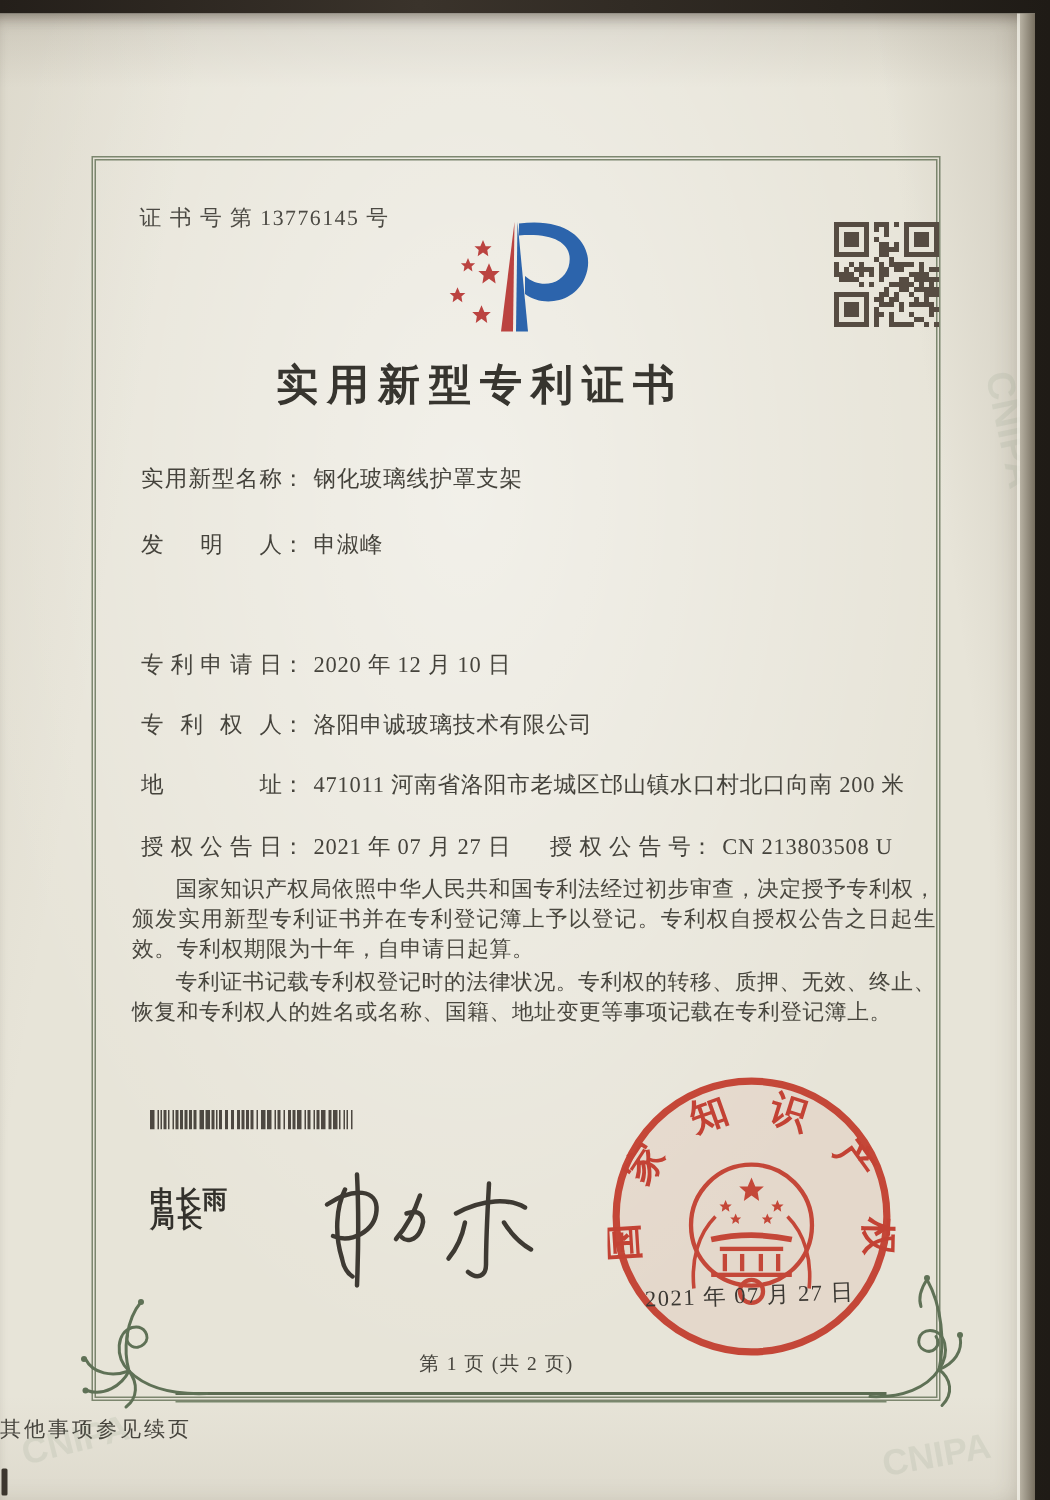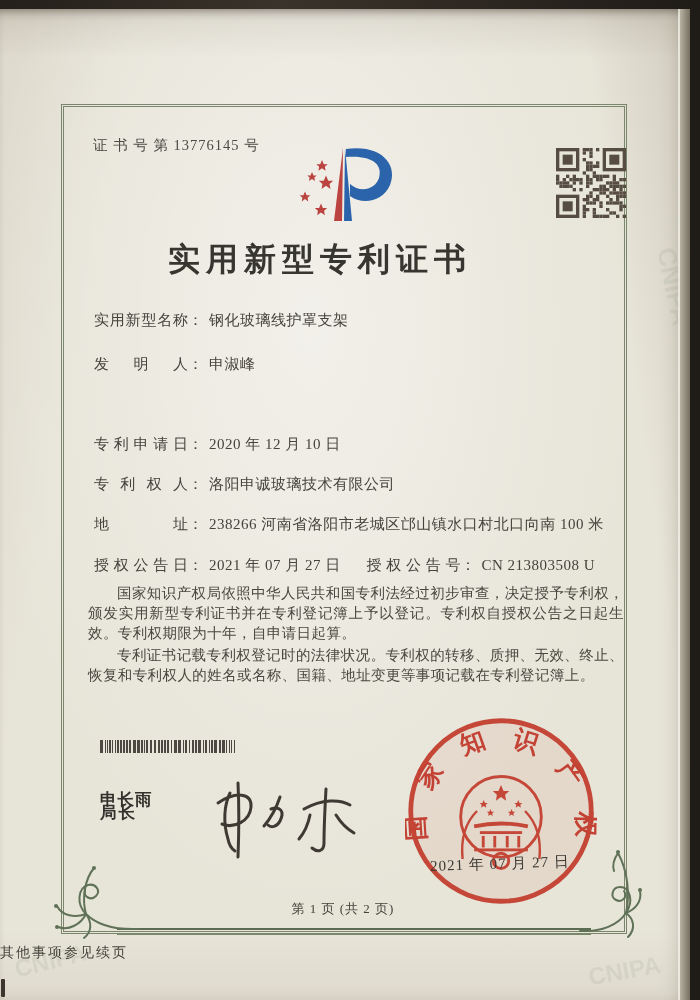--- a/index.html
+++ b/index.html
@@ -26,21 +26,21 @@
 
   .main-border{position:absolute;left:61px;top:95px;width:560px;height:824px;
     border:3px double rgba(104,118,92,0.85);}
 
   .cert-no{position:absolute;left:93px;top:127px;font-size:14.5px;color:#4c4a44;letter-spacing:1px;}
 
   .logo{position:absolute;left:288px;top:131px;width:130px;height:90px;}
   .qr{position:absolute;left:556px;top:139px;width:70px;height:72px;}
 
   .title{position:absolute;left:0;top:229px;width:640px;text-align:center;
-    font-size:32px;font-weight:700;letter-spacing:6px;color:#37352f;}
+    font-size:28px;font-weight:700;letter-spacing:6px;color:#37352f;}
 
   .frow{position:absolute;left:94px;font-size:15px;color:#45433c;white-space:nowrap;line-height:22px;}
   .flabel{display:inline-block;width:94px;text-align:justify;text-align-last:justify;vertical-align:top;}
   .fcolon{display:inline-block;margin-right:6px;}
   .fvalue{letter-spacing:0.5px;}
   .grant-pair2{display:inline-block;margin-left:22px;}
 
   .bodytext{position:absolute;left:88px;top:574px;width:536px;font-size:14.5px;line-height:20px;
     color:#49473f;text-align:justify;letter-spacing:0.4px;}
   .bodytext p{margin:0 0 2px 0;text-indent:2em;}
@@ -50,21 +50,21 @@
 
   .signer{position:absolute;left:100px;color:#33312c;font-size:16.5px;font-weight:600;letter-spacing:2px;}
   .signer-title{top:793px;}
   .signer-name{top:780px;letter-spacing:1px;}
   .signature{position:absolute;left:208px;top:770px;width:155px;height:82px;}
 
   .seal{position:absolute;left:405px;top:706px;width:192px;height:192px;opacity:0.92;}
   .seal-date{position:absolute;left:430px;top:845px;width:170px;font-size:15px;color:#3b3833;
     letter-spacing:1px;transform:rotate(-2deg);z-index:5;}
 
-  .page-info{position:absolute;left:0;top:891px;width:662px;text-align:center;font-size:13px;color:#45433c;letter-spacing:1px;margin-left:12px;}
+  .page-info{position:absolute;left:0;top:891px;width:662px;text-align:center;font-size:13px;color:#45433c;letter-spacing:1px;}
 
   .bottom-rule{position:absolute;left:117px;top:919px;width:474px;height:4px;
     border-top:2px solid #5c6c52;border-bottom:1px solid #79876d;z-index:2;background:transparent;}
   .orn{position:absolute;z-index:3;}
   .orn-left{left:40px;top:855px;width:100px;height:82px;}
   .orn-right{left:578px;top:836px;width:70px;height:102px;}
 
   .footer-note{position:absolute;left:0;top:935px;width:656px;text-align:left;font-size:14px;color:#46443d;letter-spacing:2px;}
 
   .wm{position:absolute;color:#7d9078;opacity:0.13;font-weight:700;
@@ -245,21 +245,21 @@
   <div class="frow" style="top:344px">
     <span class="flabel">发明人</span><span class="fcolon">：</span><span class="fvalue">申淑峰</span>
   </div>
   <div class="frow" style="top:424px">
     <span class="flabel">专利申请日</span><span class="fcolon">：</span><span class="fvalue">2020 年 12 月 10 日</span>
   </div>
   <div class="frow" style="top:464px">
     <span class="flabel">专利权人</span><span class="fcolon">：</span><span class="fvalue">洛阳申诚玻璃技术有限公司</span>
   </div>
   <div class="frow" style="top:504px">
-    <span class="flabel">地址</span><span class="fcolon">：</span><span class="fvalue">238266 河南省洛阳市老城区邙山镇水口村北口向南 100 米</span>
+    <span class="flabel">地址</span><span class="fcolon">：</span><span class="fvalue">471011 河南省洛阳市老城区邙山镇水口村北口向南 200 米</span>
   </div>
   <div class="frow" style="top:545px">
     <span>
       <span class="flabel">授权公告日</span><span class="fcolon">：</span><span class="fvalue">2021 年 07 月 27 日</span>
     </span>
     <span class="grant-pair2">
       <span class="flabel">授权公告号</span><span class="fcolon">：</span><span class="fvalue">CN 213803508 U</span>
     </span>
   </div>
 

